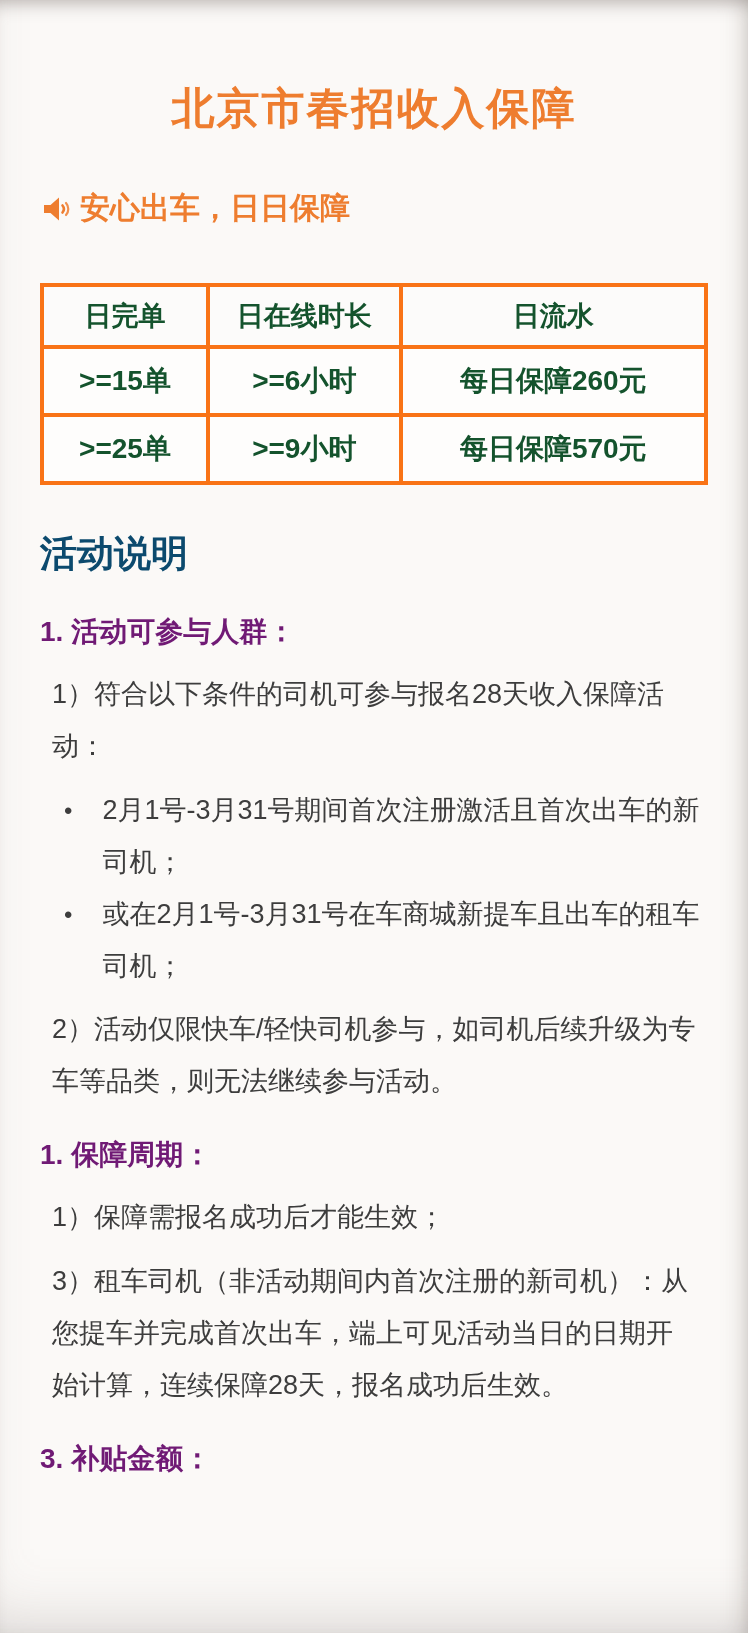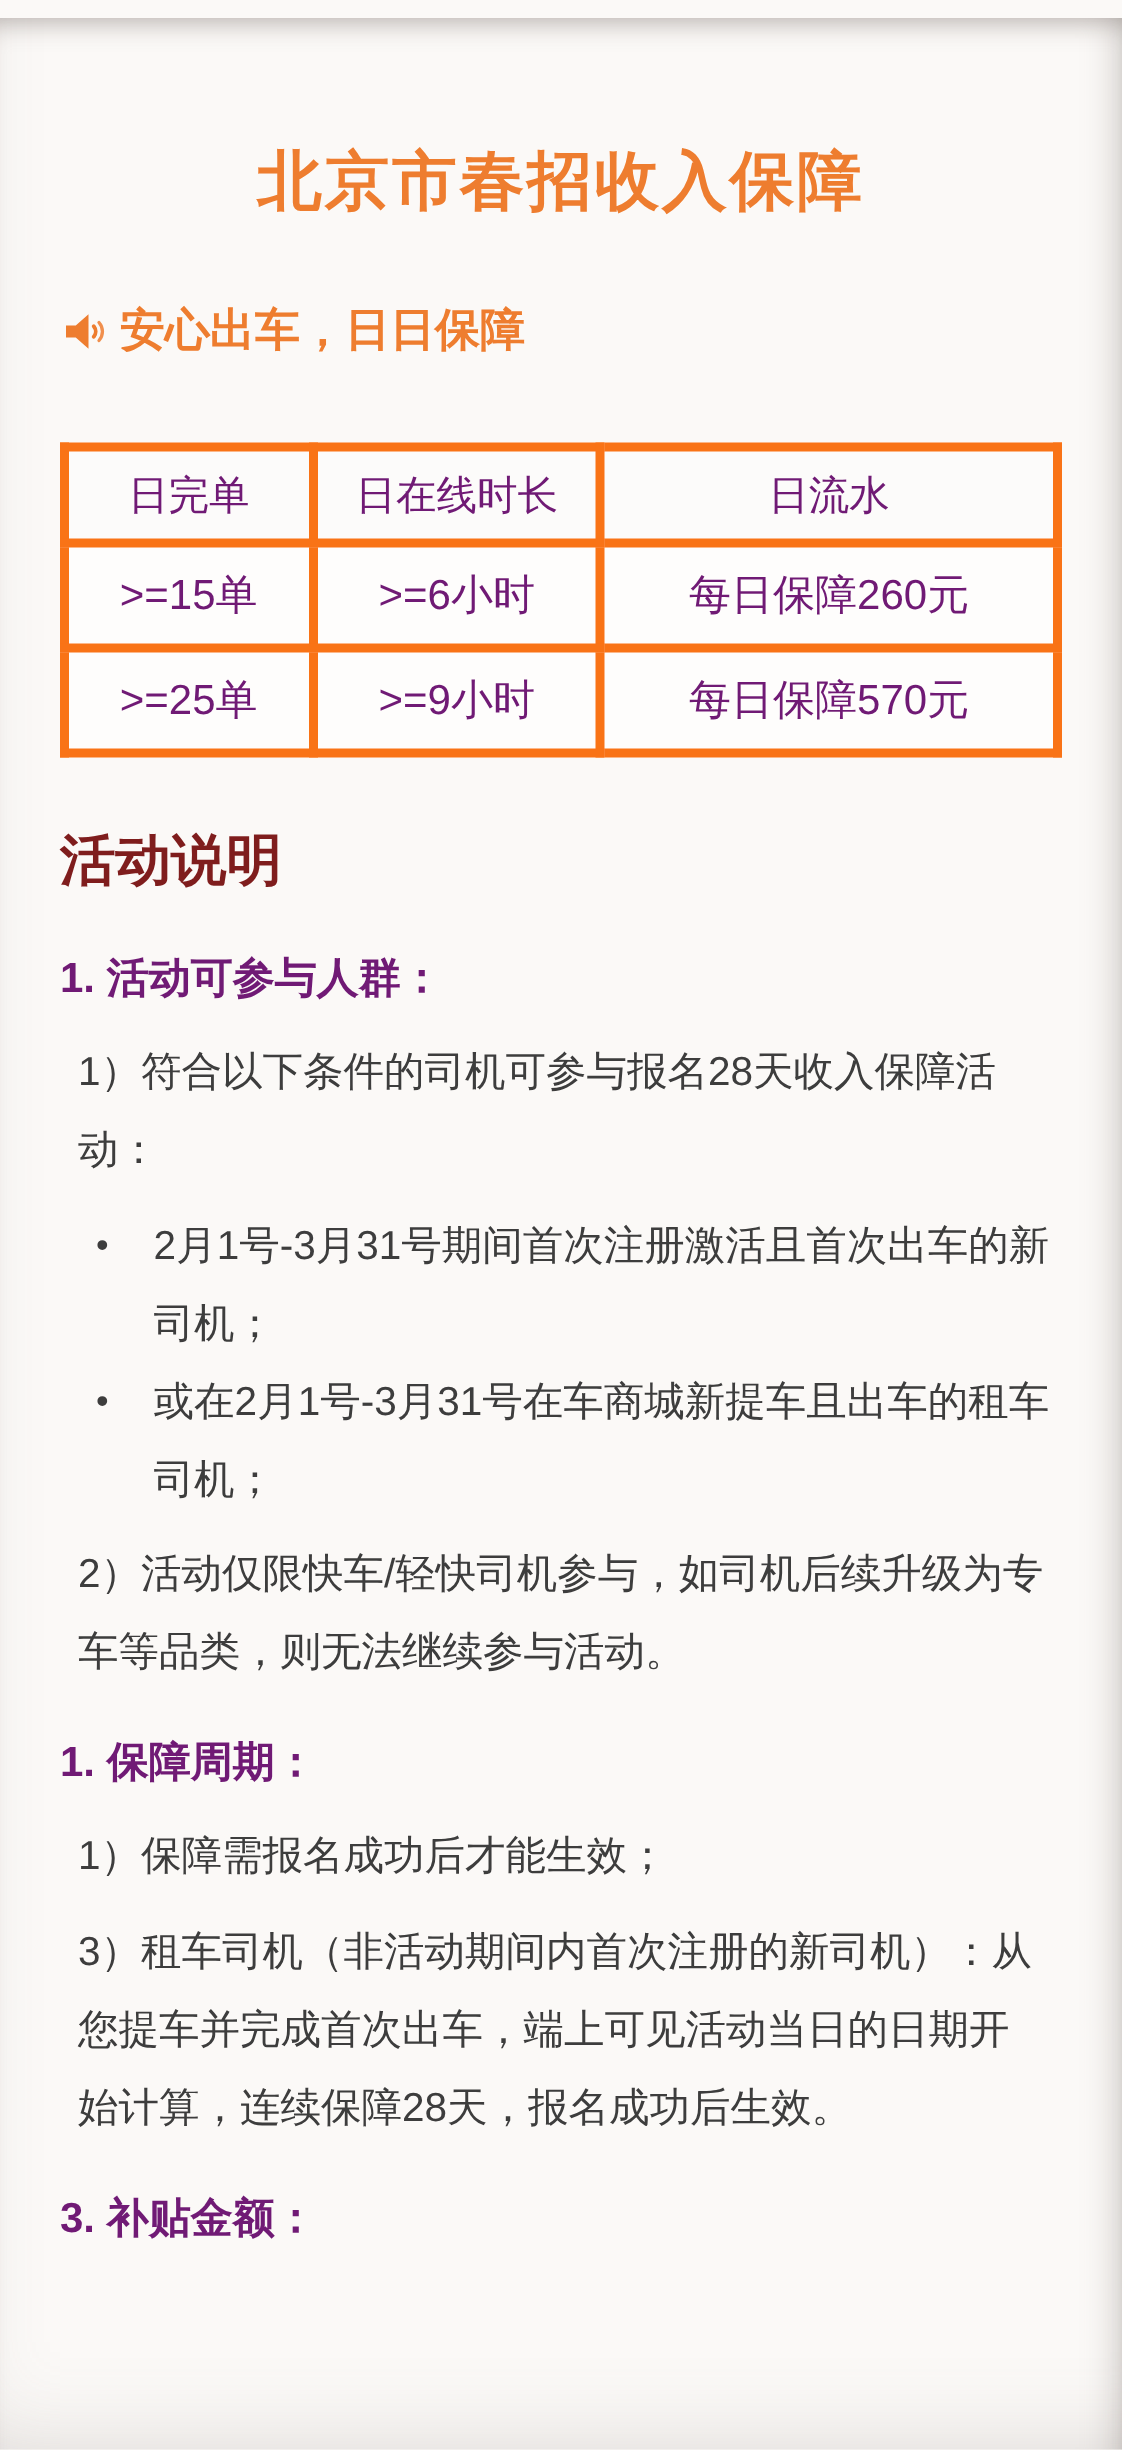--- a/index.html
+++ b/index.html
@@ -15,21 +15,21 @@
   .page {
     width: 100%;
     height: 100%;
     padding: 0 40px;
     box-shadow:
       inset 0 16px 18px -13px rgba(110,100,95,.45),
       inset -18px 0 26px -18px rgba(110,100,95,.40),
       inset 16px -60px 70px -60px rgba(110,100,95,.30);
   }
   .title {
-    margin: 12px;
+    margin: 0;
     padding-top: 80px;
     text-align: center;
     font-size: 43px;
     font-weight: bold;
     letter-spacing: 2px;
     color: #EE7D2F;
   }
   .subtitle-row {
     margin-top: 50px;
     display: flex;
@@ -42,32 +42,32 @@
     font-weight: bold;
     color: #EE7D2F;
   }
   table.gtable {
     width: 100%;
     margin-top: 54px;
     border-collapse: collapse;
     background: #fefdfc;
   }
   .gtable th, .gtable td {
-    border: 6px solid #f97316;
+    border: 4px solid #f97316;
     text-align: center;
-    color: #701a75;
-    font-weight: normal;
+    color: #14532d;
+    font-weight: bold;
   }
   .gtable th { font-size: 27px; padding: 11px 4px; background: #fcfbfa; }
   .gtable td { font-size: 28px; padding: 13px 4px; }
   .rules-heading {
     margin: 44px 0 0;
     font-size: 37px;
     font-weight: bold;
-    color: #7f1d1d;
+    color: #0c4a6e;
   }
   .sub-heading {
     margin: 22px 0 2px;
     font-size: 28px;
     font-weight: bold;
     color: #701a75;
     line-height: 1.8;
   }
   .sub-heading:first-of-type { margin-top: 28px; }
   p.body {

